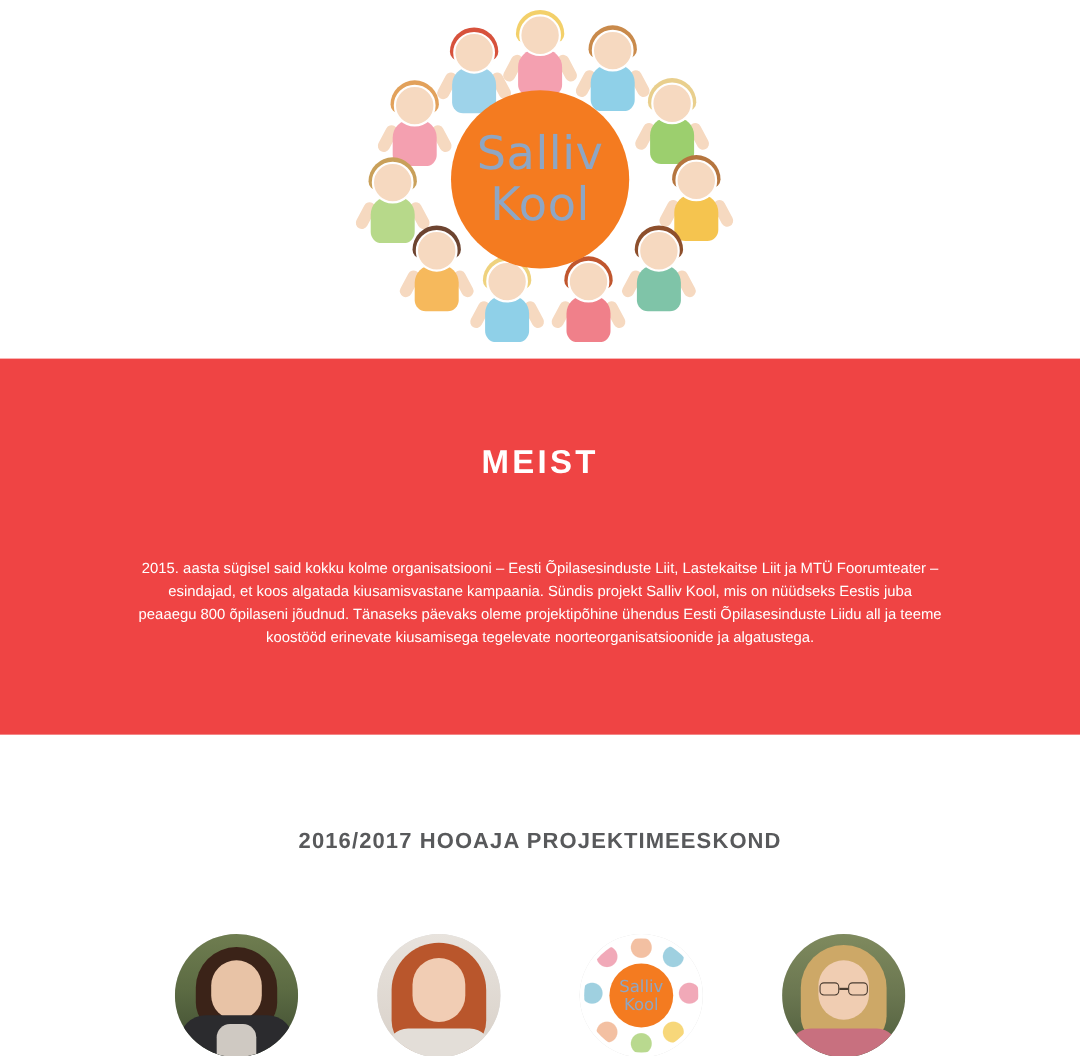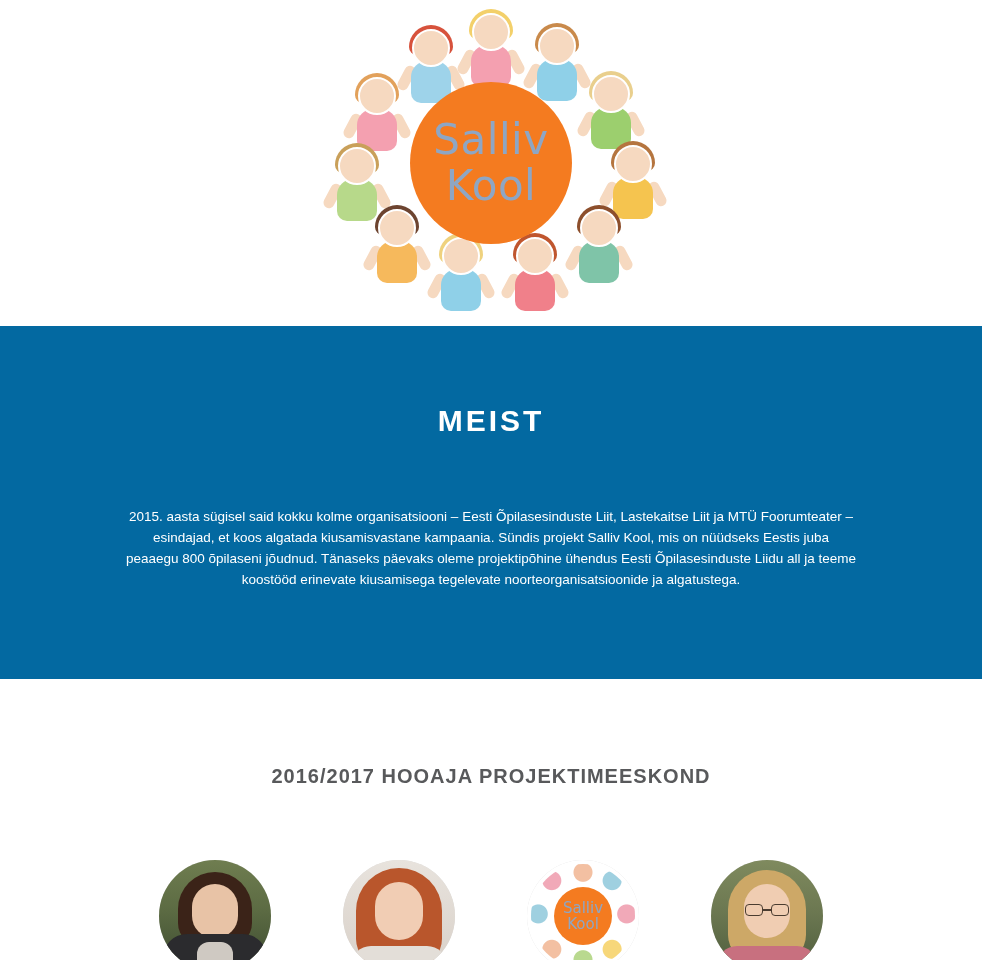--- a/index.html
+++ b/index.html
@@ -101,33 +101,33 @@
     font-size: 42px;
     line-height: 46px;
     font-weight: 400;
     letter-spacing: 0.5px;
     font-family: "DejaVu Sans", sans-serif;
   }
 
   
   .about {
     width: 100%;
-    background: #0369a1;
+    background: #ef4444;
     padding: 78px 0 74px 0;
     text-align: center;
   }
   .about h2 {
     margin: 0 0 68px 0;
     color: #ffffff;
     font-size: 30px;
     letter-spacing: 3px;
     font-weight: 700;
   }
   .about p {
-    margin: 15px auto;
+    margin: 4px auto;
     width: 730px;
     color: #ffffff;
     font-size: 13.5px;
     line-height: 21px;
     font-weight: 400;
   }
 
   
   .team {
     width: 100%;

